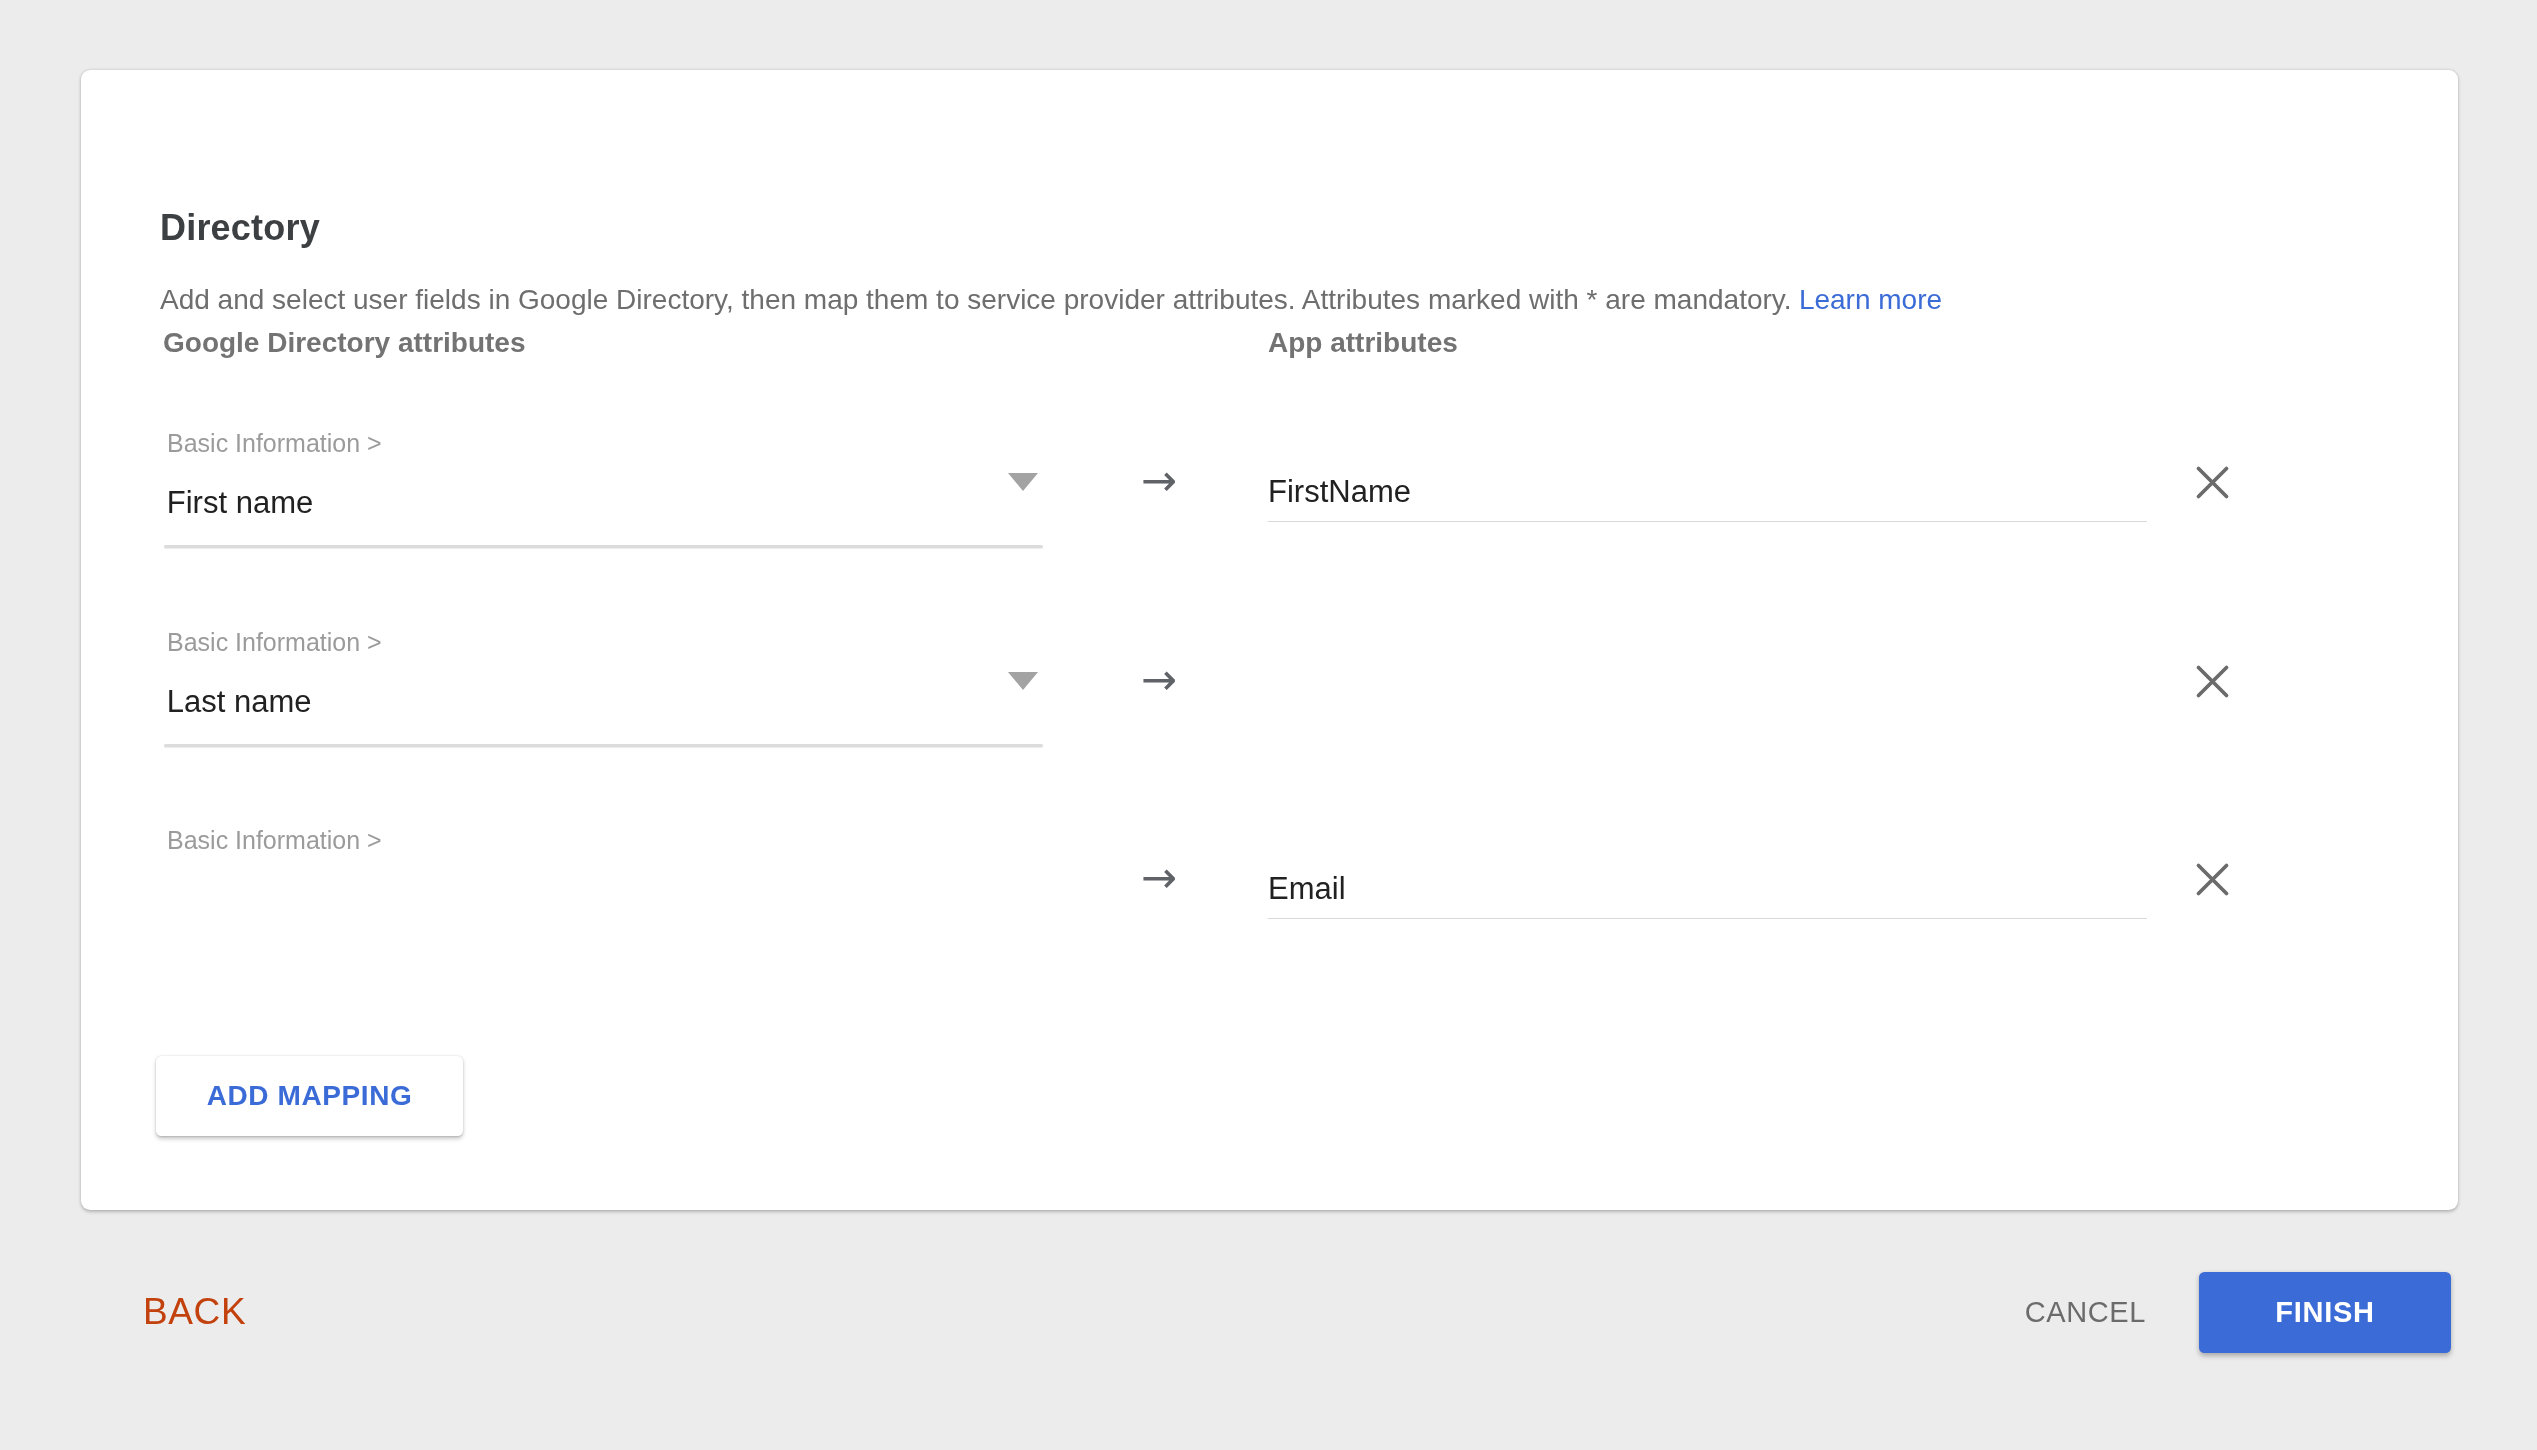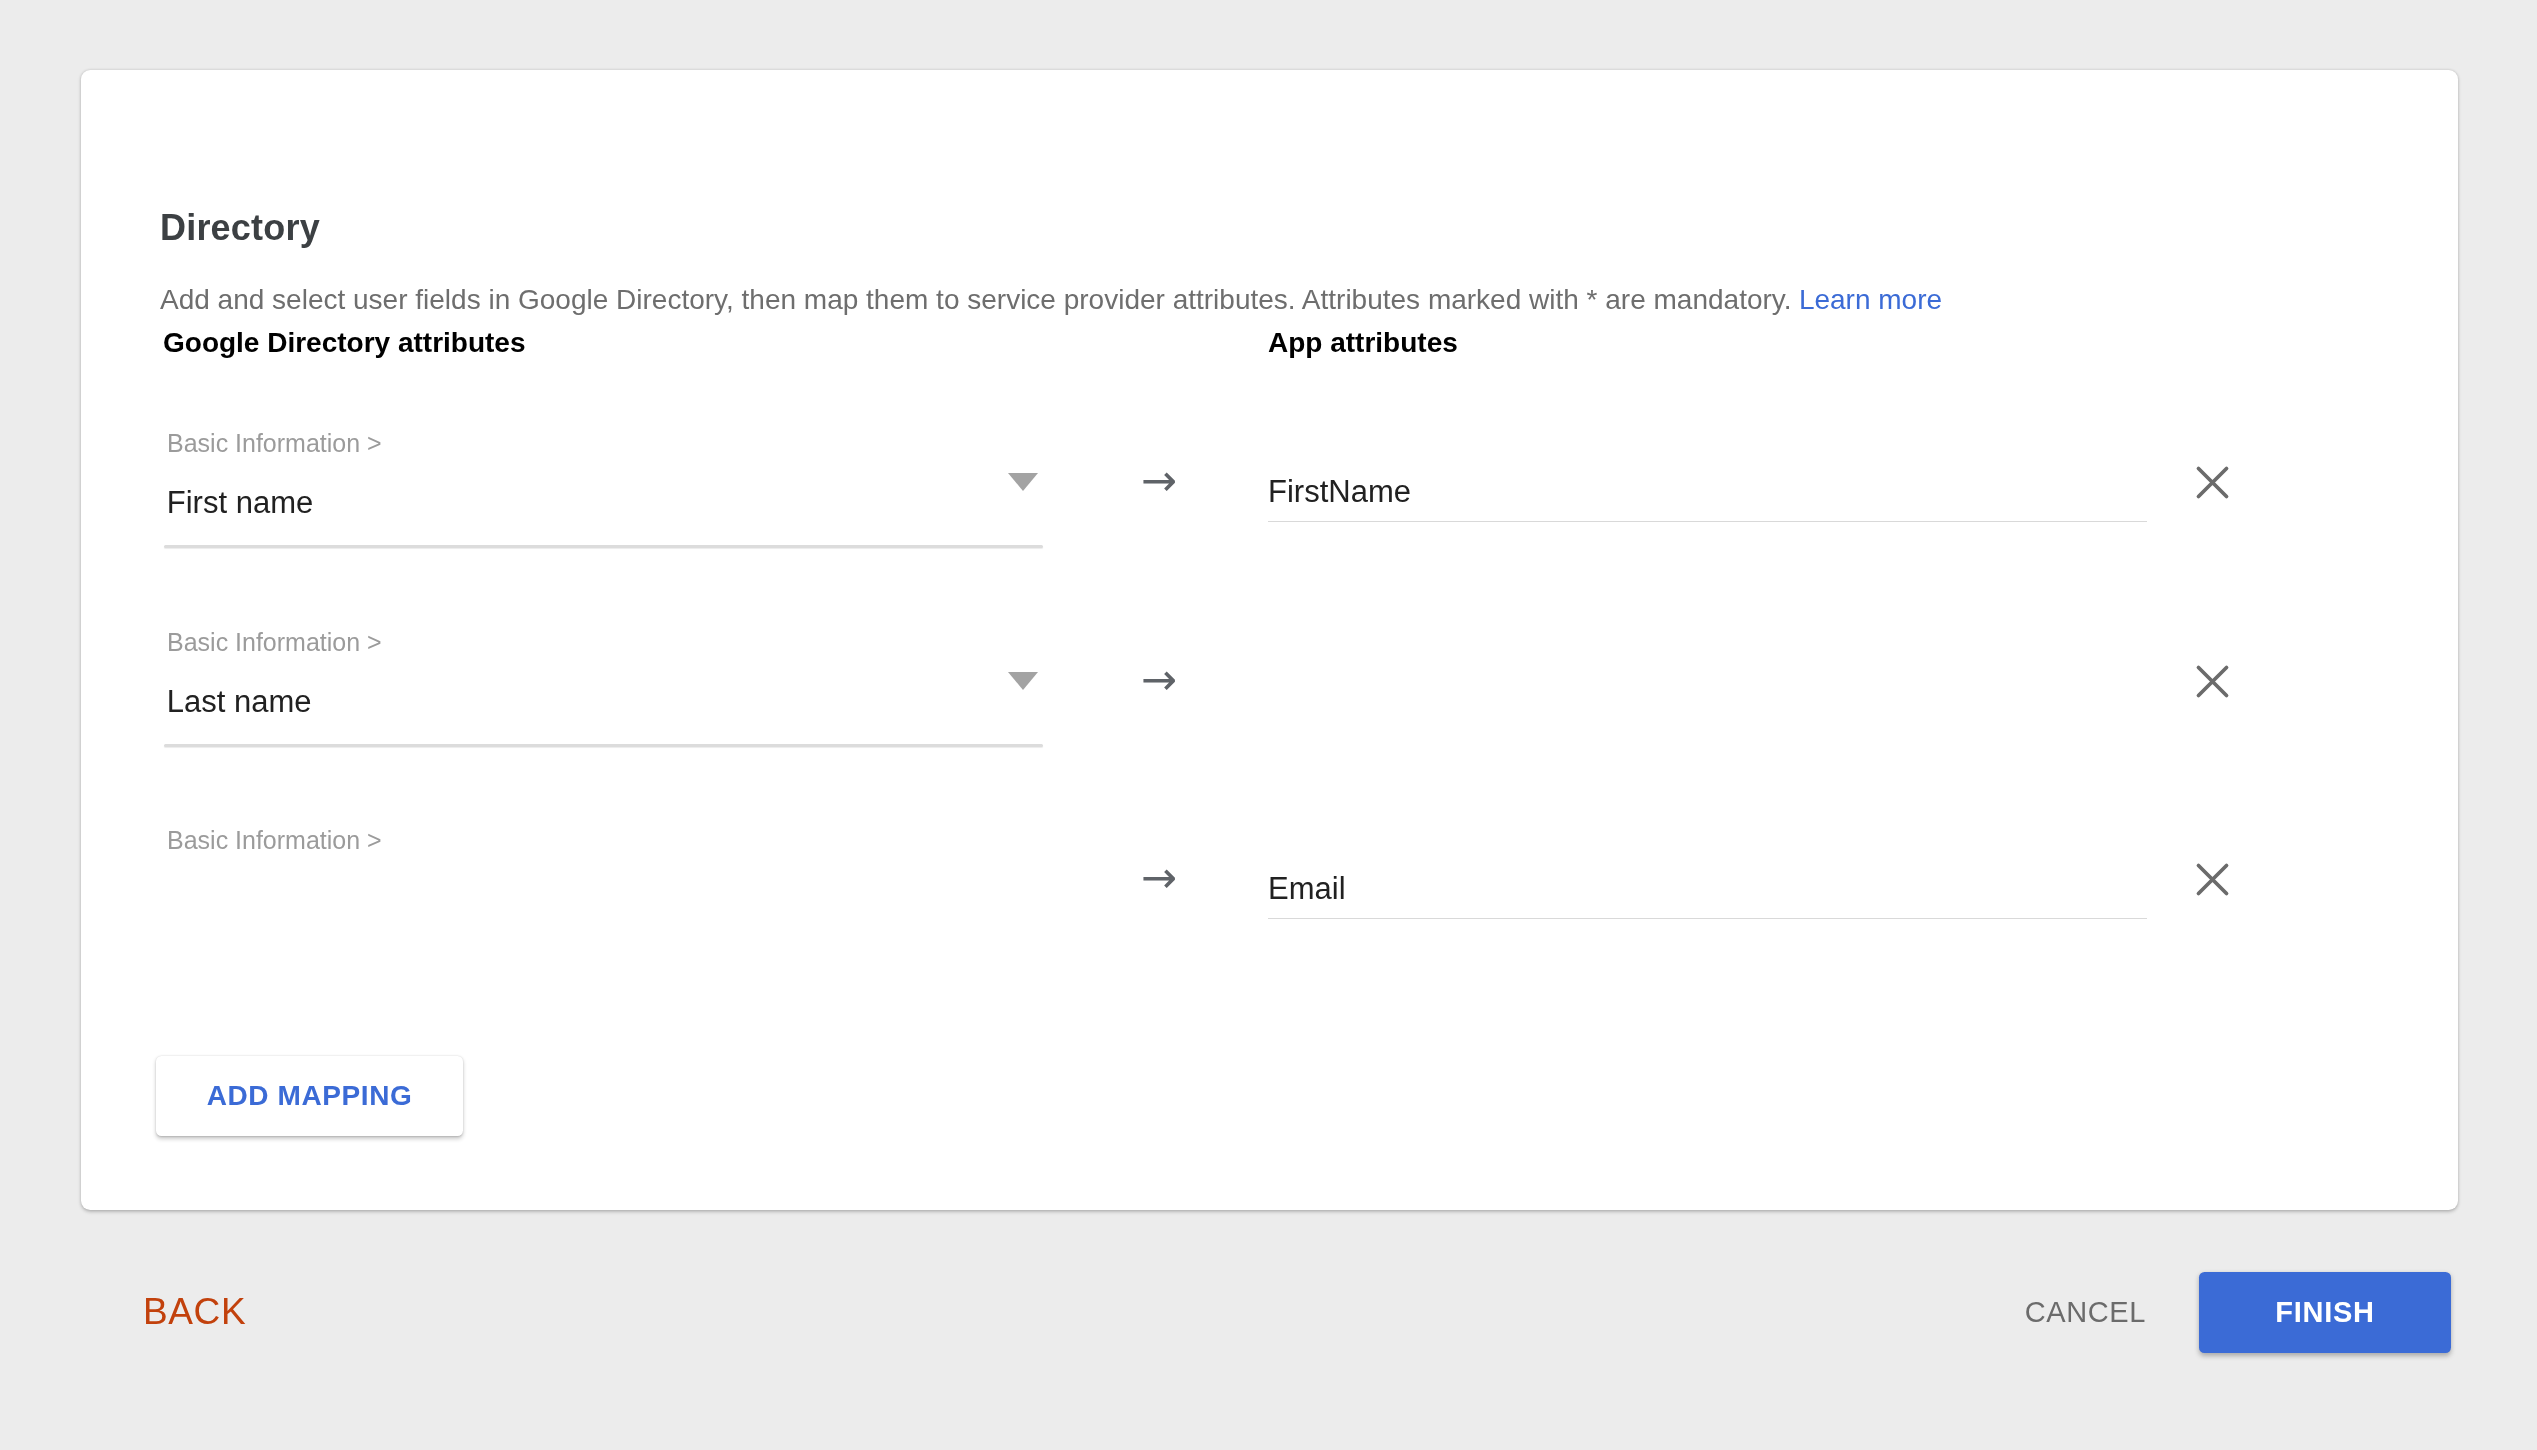--- a/index.html
+++ b/index.html
@@ -29,21 +29,21 @@
     font-size:28px; line-height:37px;
     color:#6e6e6e; white-space:nowrap;
   }
   .learn-more {
     color:#3b6bd6; text-decoration:none; cursor:pointer; margin-left:7.4px;
   }
 
   .col-header {
     position:absolute; top:256px;
     font-size:28px; line-height:33px; font-weight:700;
-    color:#000000;
+    color:#737373;
   }
   .col-header.left  { left:82px; }
   .col-header.right { left:1187px; }
 
   
   .map-row { position:absolute; left:0; width:2506px; height:139px;margin-top:19px; }
   .map-row.r0 { top:339px; }
   .map-row.r1 { top:538px; }
   .map-row.r2 { top:736px; }
 

